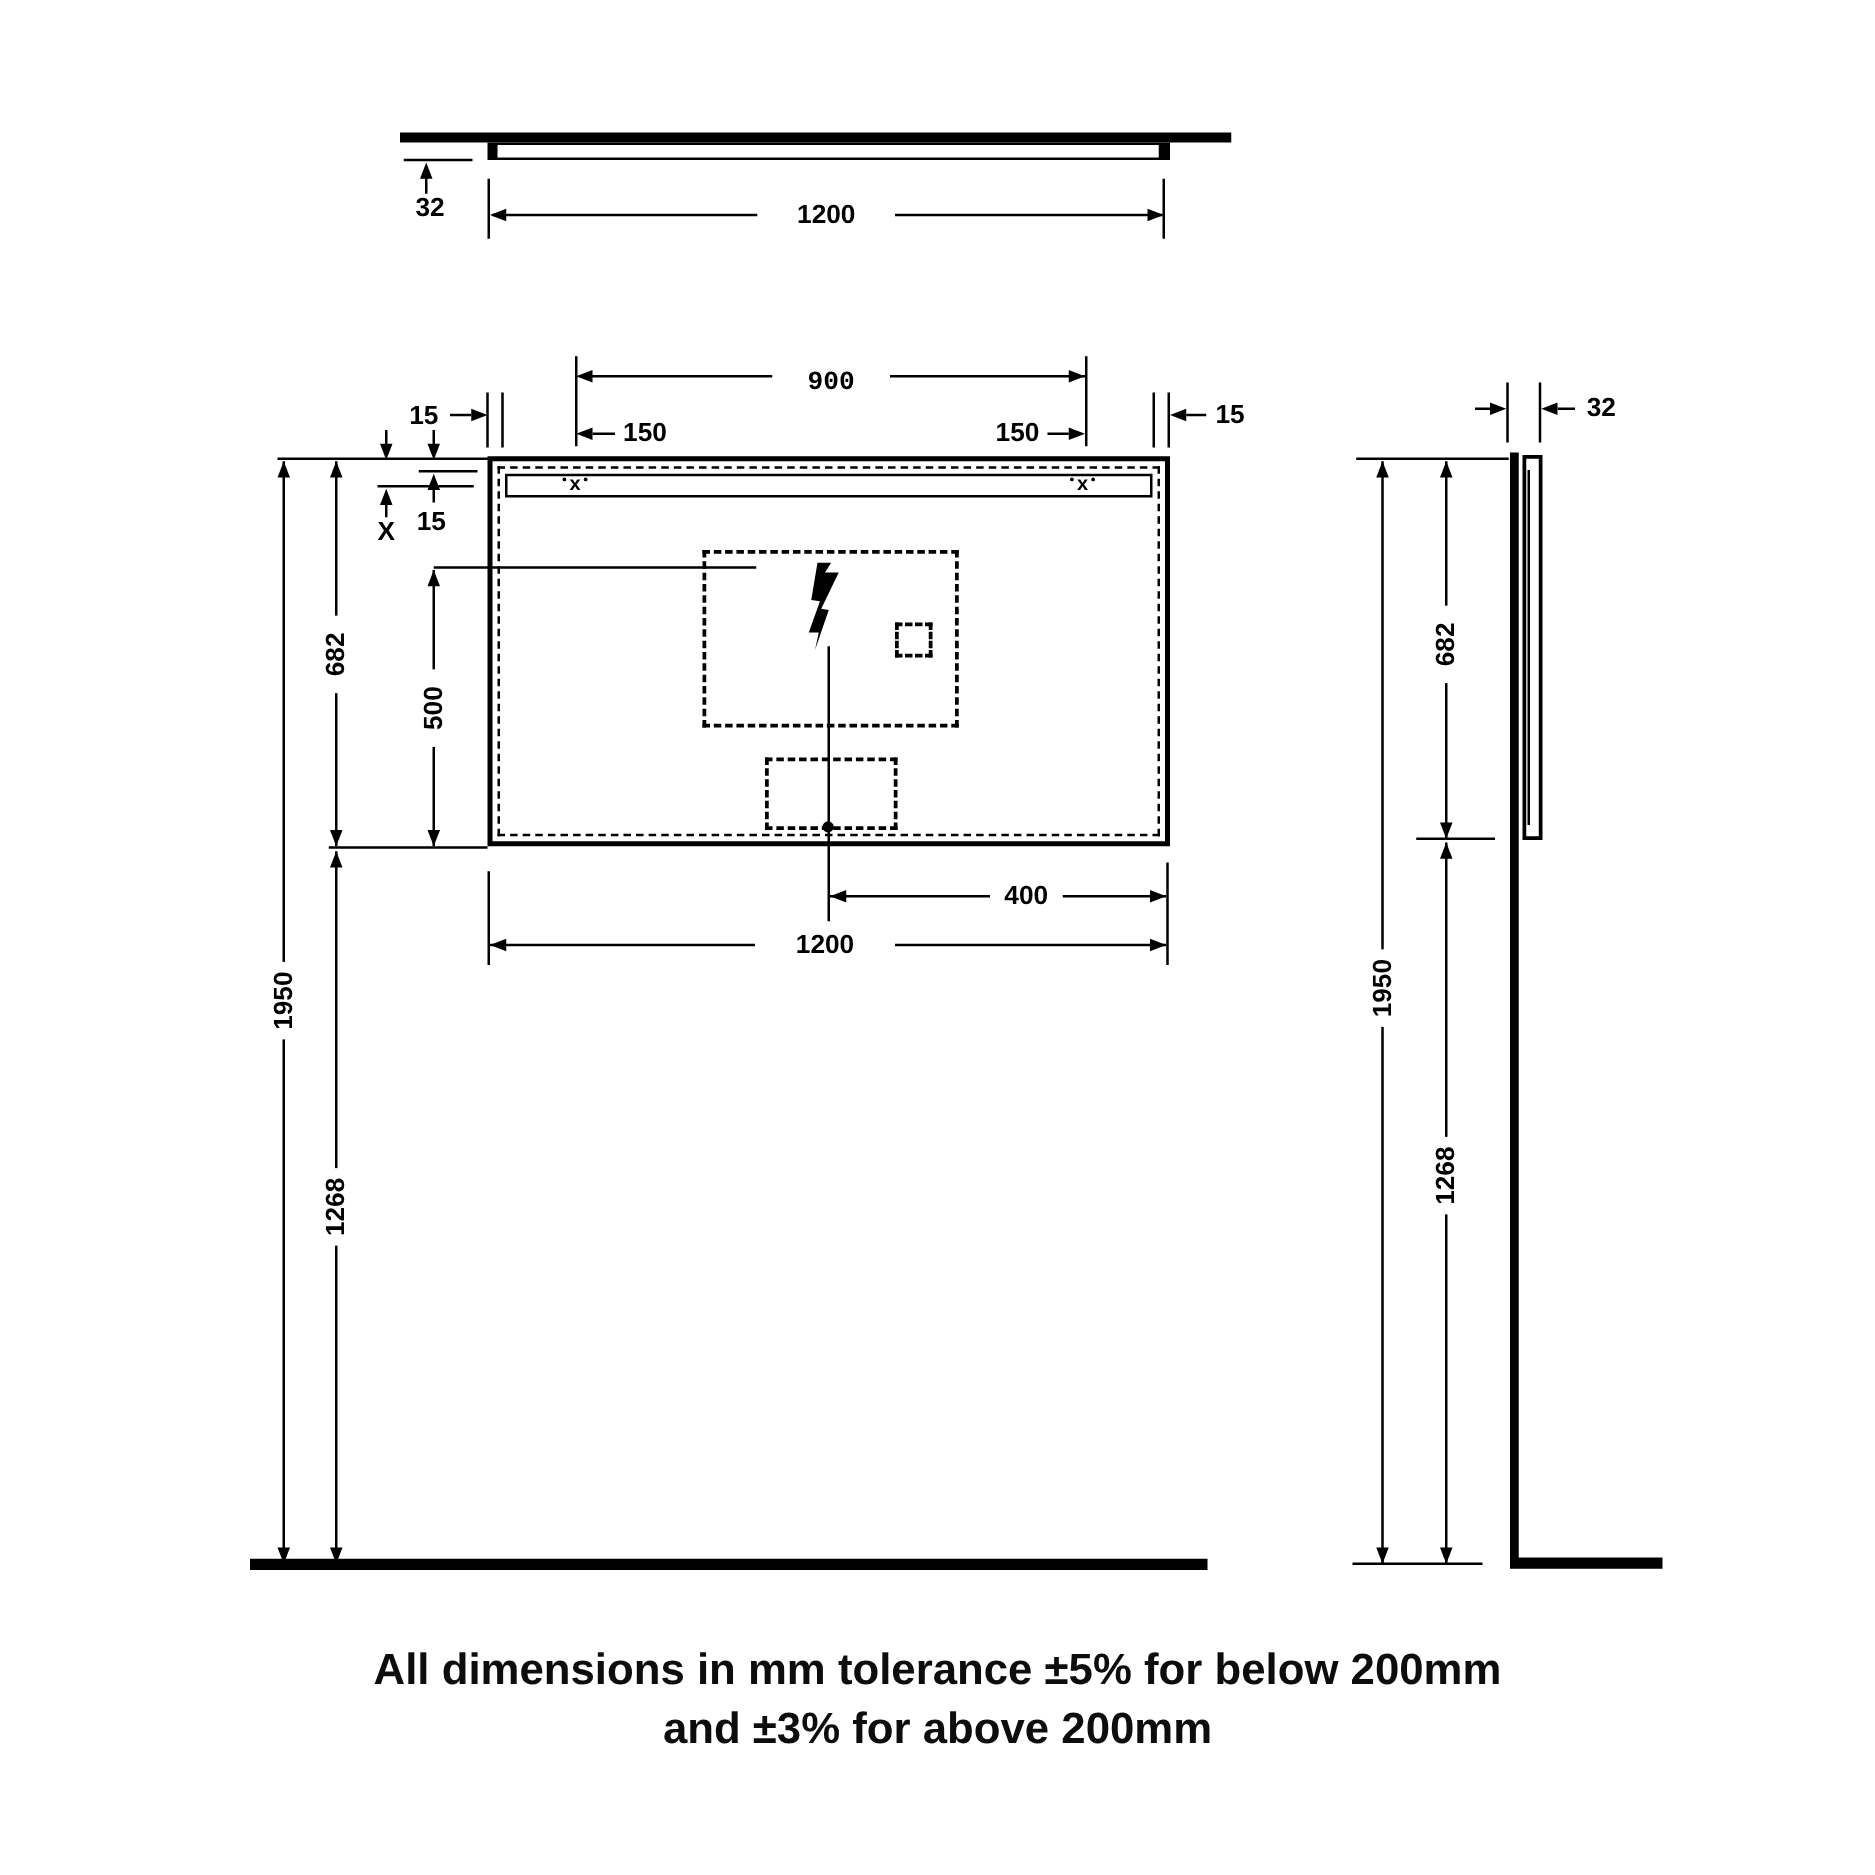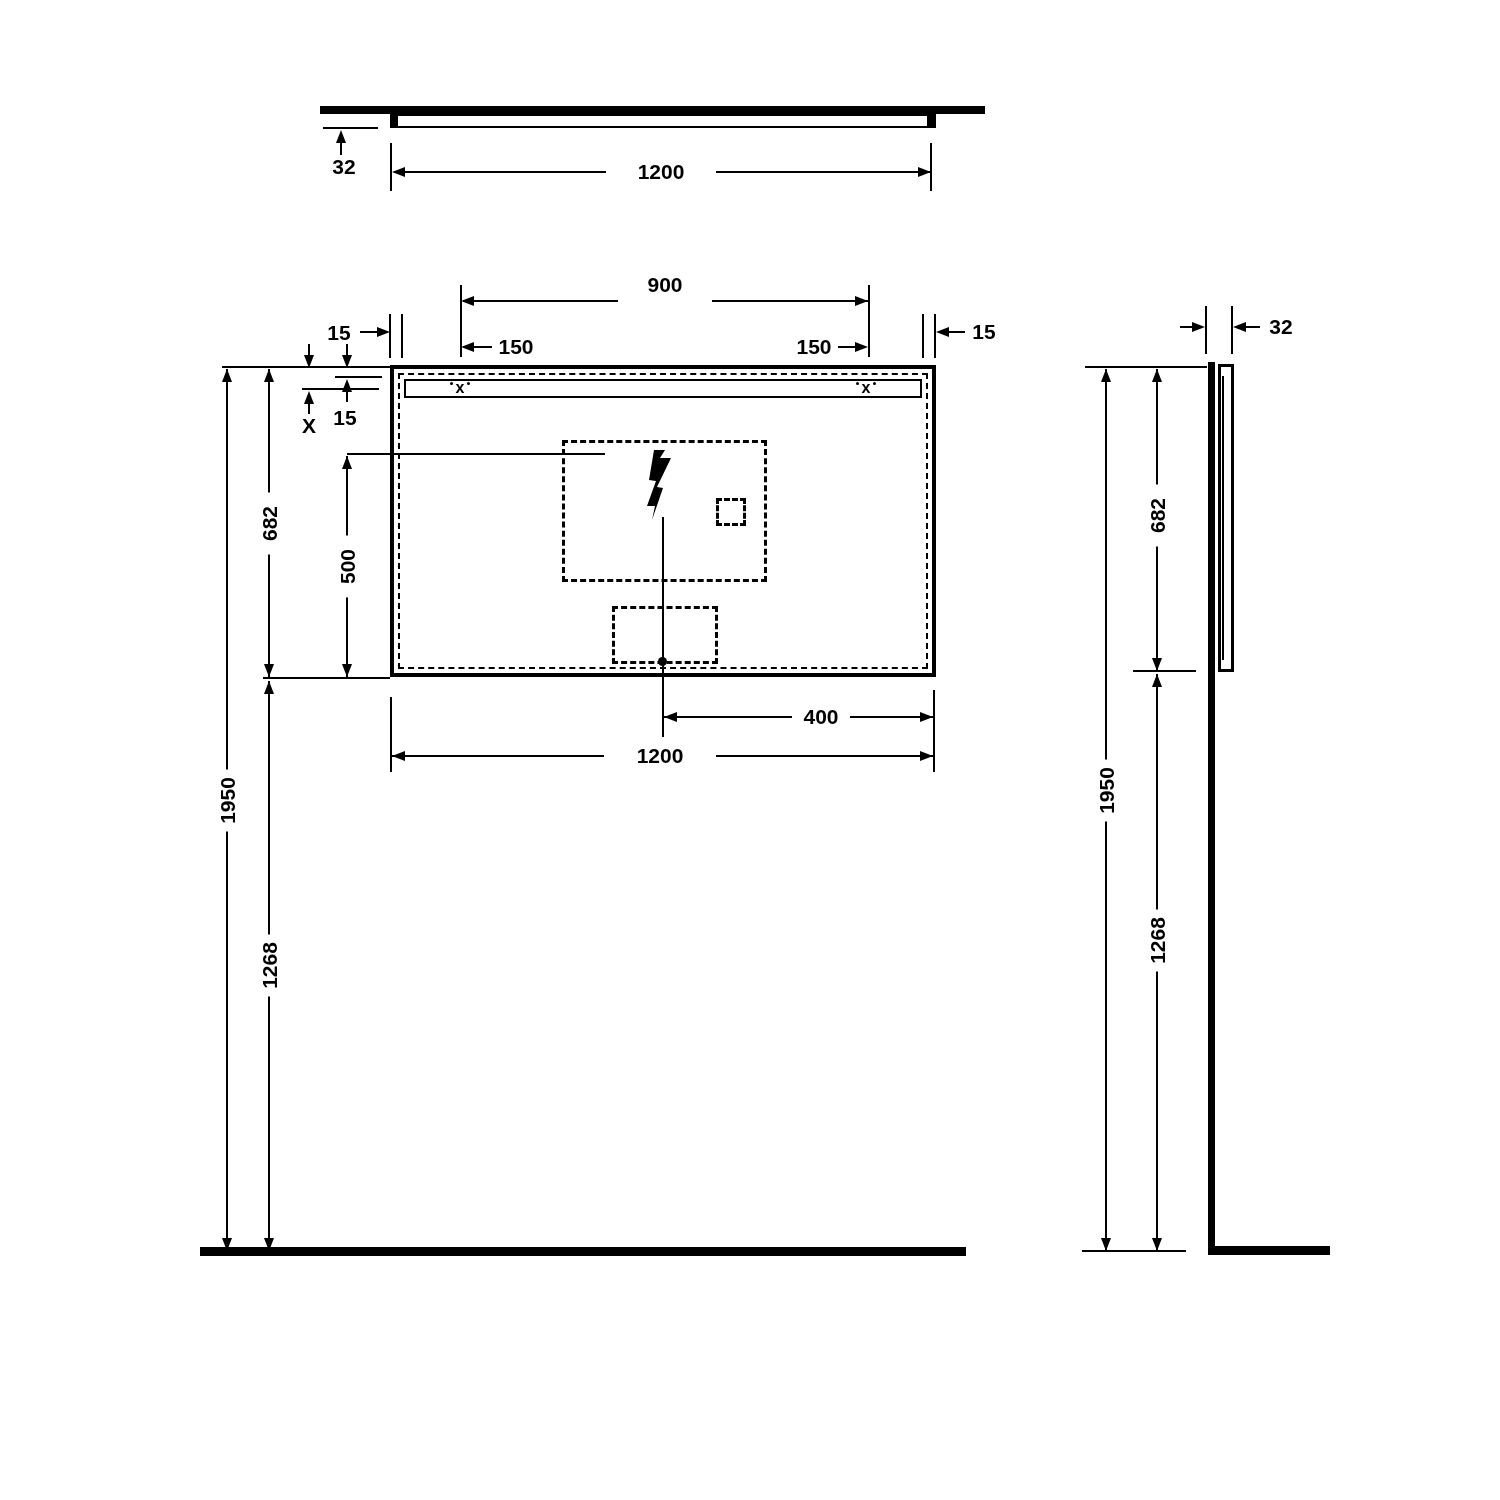--- a/index.html
+++ b/index.html
@@ -91,21 +91,21 @@
     <div class="v" style="left:308px;top:404px;height:10px;"></div>
     <div class="dim" style="left:330px;top:406px;width:30px;">15</div>
     <div class="dim" style="left:297px;top:414px;width:24px;">X</div>
 
     <div class="v" style="left:460px;top:285px;height:72px;"></div>
     <div class="v" style="left:868px;top:285px;height:72px;"></div>
     <div class="h" style="left:463px;top:300px;width:155px;"></div>
     <div class="h" style="left:712px;top:300px;width:156px;"></div>
     <div class="aL" style="left:461px;top:296px;"></div>
     <div class="aR" style="left:855px;top:296px;"></div>
-    <div class="dim" style="left:618px;top:273px;width:94px;">900</div>
+    <div class="dim" style="left:618px;top:295px;width:94px;font-family:Liberation Mono, monospace;">900</div>
     <div class="aL" style="left:461px;top:342px;"></div>
     <div class="h" style="left:474px;top:346px;width:18px;"></div>
     <div class="dim" style="left:494px;top:335px;width:44px;">150</div>
     <div class="dim" style="left:792px;top:335px;width:44px;">150</div>
     <div class="h" style="left:838px;top:346px;width:17px;"></div>
     <div class="aR" style="left:855px;top:342px;"></div>
     <div class="dim" style="left:322px;top:321px;width:34px;">15</div>
     <div class="h" style="left:360px;top:331px;width:17px;"></div>
     <div class="aR" style="left:377px;top:327px;"></div>
     <div class="v" style="left:389px;top:314px;height:44px;"></div>
@@ -174,14 +174,18 @@
     <div class="v" style="left:1105px;top:369px;height:882px;"></div>
     <div class="aU" style="left:1101px;top:369px;"></div>
     <div class="aD" style="left:1101px;top:1238px;"></div>
     <div class="vdim" style="left:1075px;top:779px;">1950</div>
     <div class="v" style="left:1156px;top:674px;height:577px;"></div>
     <div class="aU" style="left:1152px;top:674px;"></div>
     <div class="aD" style="left:1152px;top:1238px;"></div>
     <div class="vdim" style="left:1126px;top:929px;">1268</div>
   </div>
 
+  <div class="footer">
+    <div>All dimensions in mm tolerance ±5% for below 200mm</div>
+    <div>and ±3% for above 200mm</div>
+  </div>
 
 </div>
 
 </body></html>

